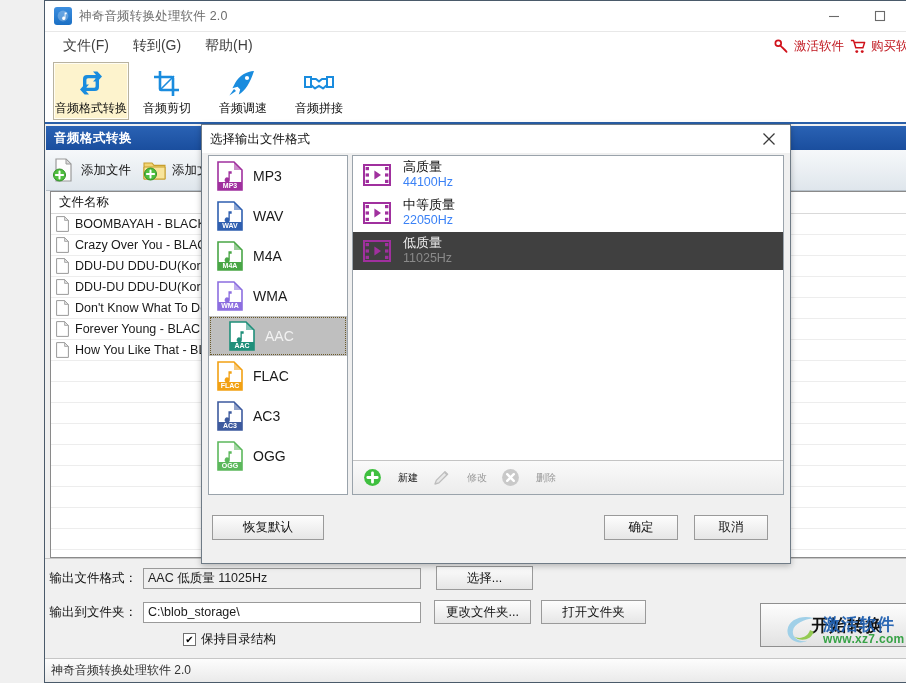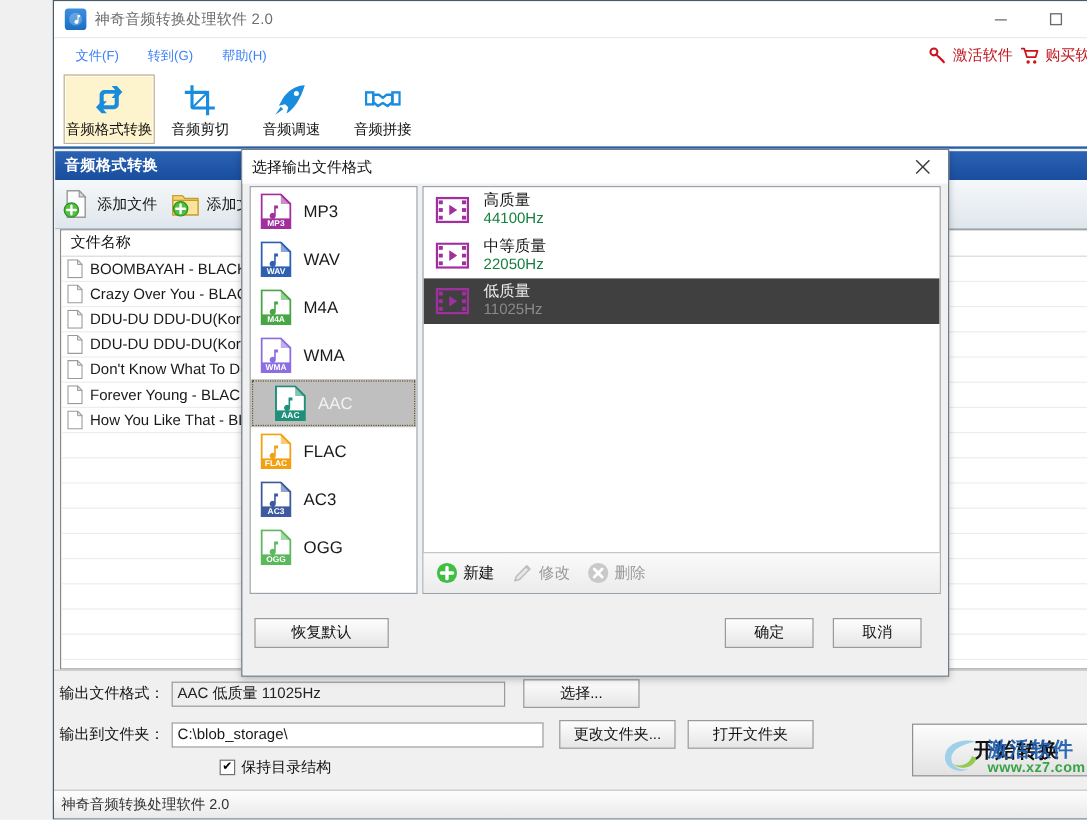--- a/index.html
+++ b/index.html
@@ -44,21 +44,21 @@
   .win-btn svg { display: block; }
 
   
   .menubar {
     position: absolute; top: 31px; left: 0; right: 0; height: 28px;
     background: #ffffff;
     display: flex; align-items: center;
   }
   .menu-item {
     padding: 3px 10px; margin-left: 4px;
-    font-size: 11px; color: #3b82f6; text-align: center;
+    font-size: 14px; color: #404040; text-align: center;
   }
   .menu-item:first-child { margin-left: 8px; }
   .menu-right { margin-left: auto; display: flex; align-items: center; padding-right: 28px; gap: 6px; }
   .reg-link, .buy-link {
     display: flex; align-items: center; gap: 4px;
     color: #c0171f; font-size: 12.5px;
   }
   .key-icon, .cart-icon { width: 17px; height: 17px; flex: 0 0 auto; }
 
   
@@ -211,27 +211,27 @@
   .qual-list { flex: 1; overflow: hidden; }
   .qual-item {
     height: 38px; display: flex; align-items: center; gap: 12px; padding-left: 10px;
   }
   .qual-item.selected { background: #404040; }
   .qual-item.selected .q-name { color: #efefef; }
   .qual-item.selected .q-hz { color: #8a8a8a; }
   .film-ico { width: 28px; height: 22px; flex: 0 0 auto; }
   .q-txt { display: flex; flex-direction: column; line-height: 1.15; }
   .q-name { font-size: 13px; color: #111; }
-  .q-hz { font-size: 12.5px; color: #15803d; }
+  .q-hz { font-size: 12.5px; color: #3b82f6; }
   .qual-actions {
     height: 34px; border-top: 1px solid #c4c4c4;
     background: linear-gradient(#fafafa, #ececec);
     display: flex; align-items: center; padding-left: 10px; gap: 14px;
   }
-  .qa-btn { display: flex; align-items: center; gap: 4px; font-size: 13px; color: #111; }
+  .qa-btn { display: flex; align-items: center; gap: 16px; font-size: 10px; color: #111; }
   .qa-btn.disabled { color: #9a9a9a; }
   .qa-ico { width: 19px; height: 19px; flex: 0 0 auto; }
 
   .dlg-foot { position: absolute; left: 0; right: 0; bottom: 0; height: 62px; }
   .dlg-foot .btn { position: absolute; }
   .btn-restore { left: 10px; top: 14px; width: 112px; height: 25px; }
   .btn-ok { right: 112px; top: 14px; width: 74px; height: 25px; }
   .btn-cancel { right: 22px; top: 14px; width: 74px; height: 25px; }
 </style>
 </head>
@@ -421,21 +421,21 @@
   </div>
 
   <div class="opts">
     <div class="opt-row" style="left:0;top:7px;">
       <div class="opt-label">输出文件格式：</div>
       <div class="tbox readonly" style="width:278px;">AAC 低质量 11025Hz</div>
       <div class="btn" style="margin-left:15px;width:97px;">选择...</div>
     </div>
     <div class="opt-row" style="left:0;top:41px;">
       <div class="opt-label">输出到文件夹：</div>
-      <div class="tbox" style="width:310px;">C:\blob_storage\</div>
+      <div class="tbox" style="width:278px;">C:\blob_storage\</div>
       <div class="btn" style="margin-left:13px;width:97px;">更改文件夹...</div>
       <div class="btn" style="margin-left:10px;width:105px;">打开文件夹</div>
     </div>
     <div class="opt-row" style="left:138px;top:72px;">
       <div class="chk-row">
         <span class="chkbox">✔</span>
         <span>保持目录结构</span>
       </div>
     </div>
   </div>

